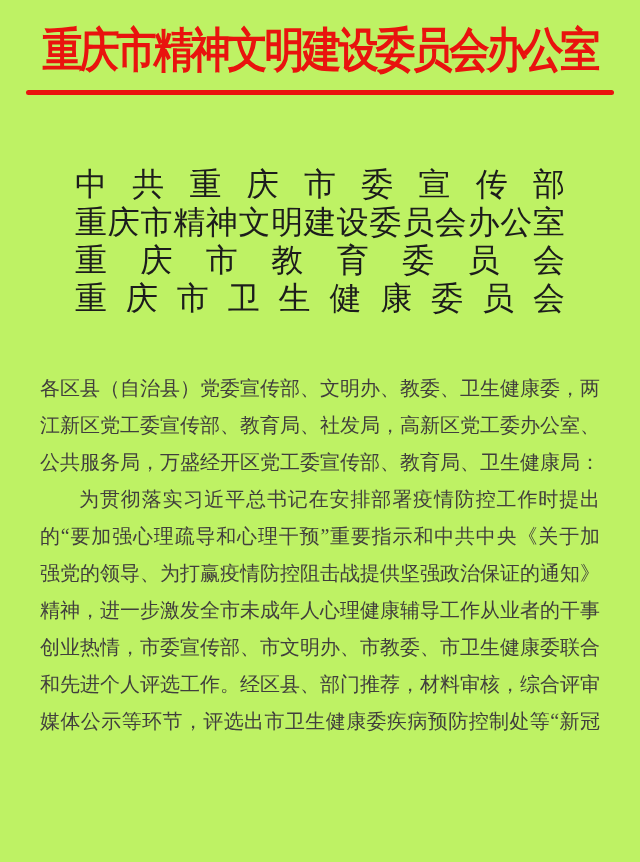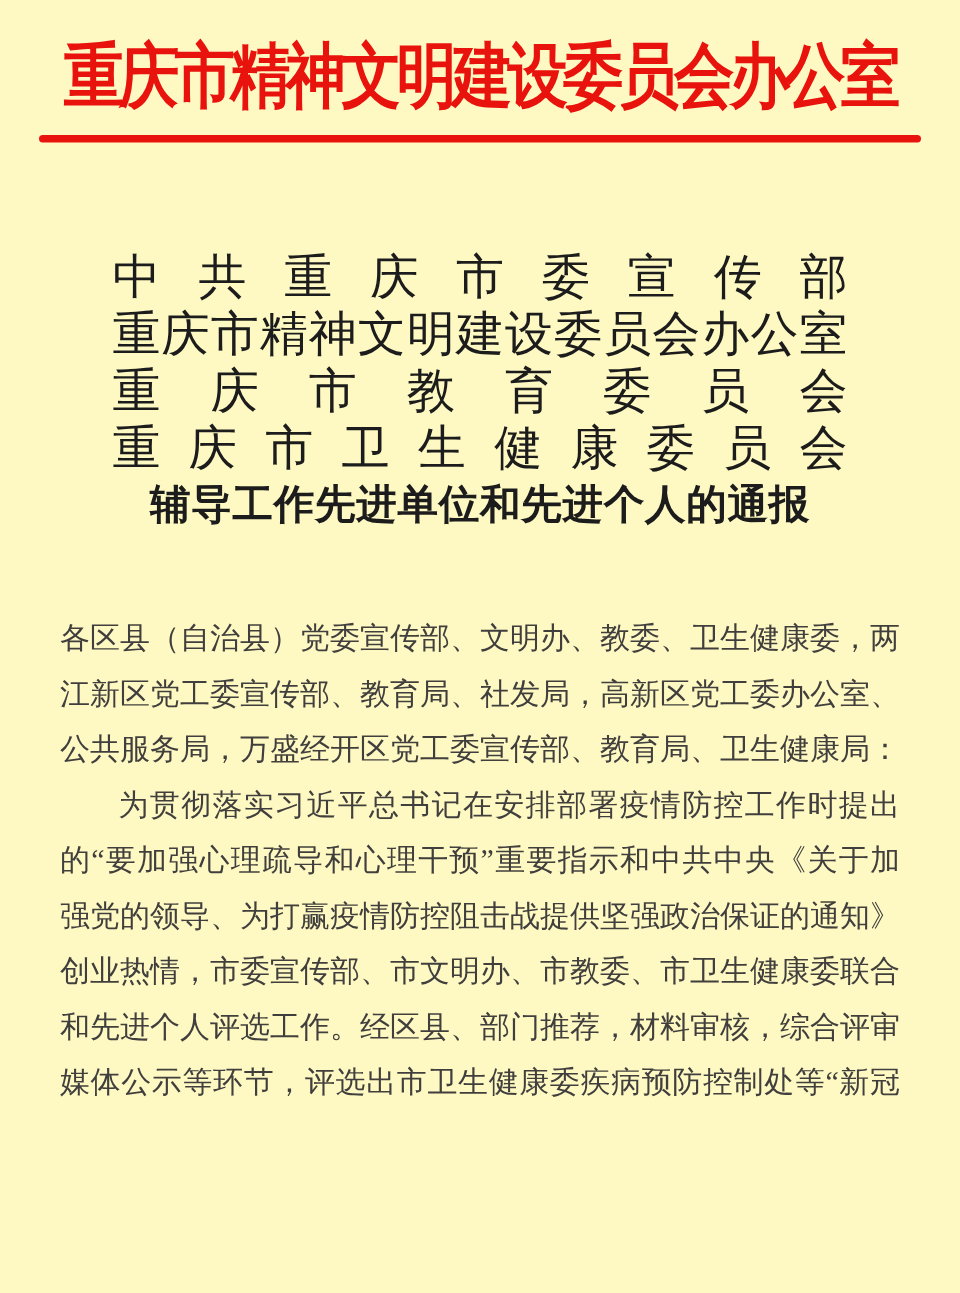--- a/index.html
+++ b/index.html
@@ -2,21 +2,21 @@
 <html><head>
 <meta charset="utf-8">
 <style>
   * { margin: 0; padding: 0; box-sizing: border-box; }
   html, body { background: #e9e9e9; }
   .page {
     position: relative;
     width: 640px;
     height: 862px;
     margin: 0 auto;
-    background: #fef9c3;
+    background: #bef264;
     overflow: hidden;
     font-family: "Liberation Serif", "DejaVu Serif", serif;
   }
   
   .letterhead {
     margin-top: 24px;
     text-align: center;
     color: #e9130e;
     font-weight: bold;
     font-size: 40px;
@@ -87,29 +87,29 @@
   </header>
 
   <section class="issuers">
     <div class="issuer-line">中共重庆市委宣传部</div>
     <div class="issuer-line">重庆市精神文明建设委员会办公室</div>
     <div class="issuer-line">重庆市教育委员会</div>
     <div class="issuer-line">重庆市卫生健康委员会</div>
   </section>
 
   <h1 class="doc-title">
-    <div>辅导工作先进单位和先进个人的通报</div>
   </h1>
 
   <section class="doc-body">
     <div class="body-line">各区县（自治县）党委宣传部、文明办、教委、卫生健康委，两</div>
     <div class="body-line">江新区党工委宣传部、教育局、社发局，高新区党工委办公室、</div>
     <div class="body-line">公共服务局，万盛经开区党工委宣传部、教育局、卫生健康局：</div>
 
     <div class="body-line indent">为贯彻落实习近平总书记在安排部署疫情防控工作时提出</div>
     <div class="body-line">的“要加强心理疏导和心理干预”重要指示和中共中央《关于加</div>
     <div class="body-line">强党的领导、为打赢疫情防控阻击战提供坚强政治保证的通知》</div>
+    <div class="body-line">精神，进一步激发全市未成年人心理健康辅导工作从业者的干事</div>
     <div class="body-line">创业热情，市委宣传部、市文明办、市教委、市卫生健康委联合</div>
     <div class="body-line">和先进个人评选工作。经区县、部门推荐，材料审核，综合评审，</div>
     <div class="body-line">媒体公示等环节，评选出市卫生健康委疾病预防控制处等“新冠</div>
   </section>
 
 </div>
 
 </body></html>

